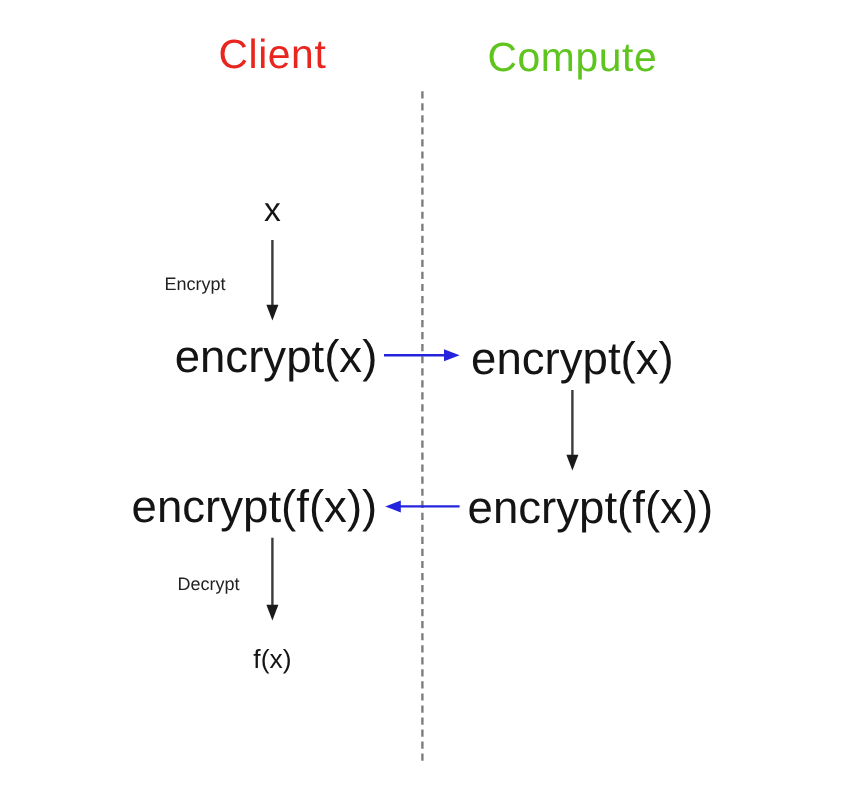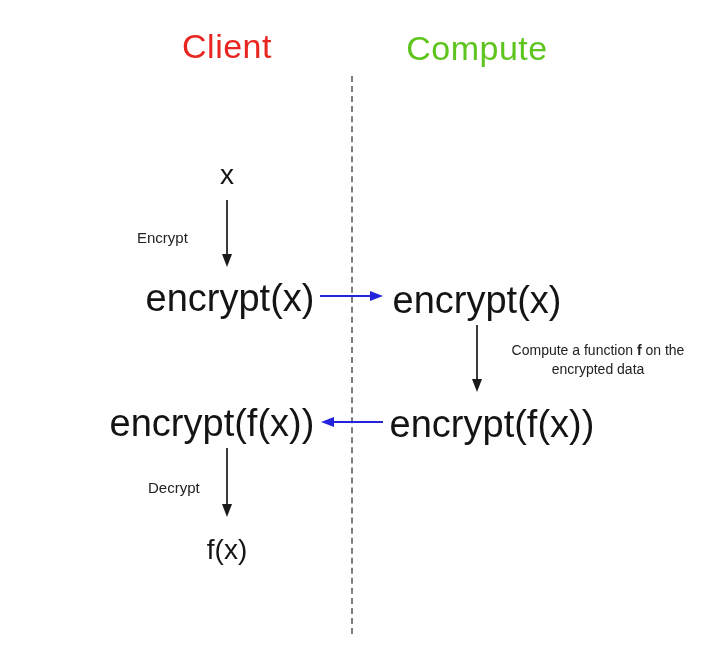--- a/index.html
+++ b/index.html
@@ -26,21 +26,21 @@
     width: 0;
     border-left: 2px dashed #7d7d7d;
   }
 
   .node { font-size: 38px; line-height: 36px; color: #141414; }
   .node-x        { left: 227px; top: 158px; font-size: 28px; line-height: 34px; }
   .node-enc-x-c  { left: 230px; top: 280px; }
   .node-enc-x-s  { left: 477px; top: 282px; }
   .node-enc-fx-c { left: 212px; top: 405px; }
   .node-enc-fx-s { left: 492px; top: 406px; }
-  .node-fx       { left: 227px; top: 531px; font-size: 28px; line-height: 38px; }
+  .node-fx       { left: 227px; top: 531px; font-size: 22px; line-height: 38px; }
 
   .small-label { position: absolute; font-size: 15px; color: #222222; white-space: nowrap; }
   .label-encrypt { left: 137px; top: 229px; }
   .label-decrypt { left: 137px; top: 479px; margin-left: 11px; }
 
   .label-compute {
     position: absolute;
     left: 503px;
     top: 341px;
     width: 190px;
@@ -88,21 +88,20 @@
     <line x1="0" y1="7" x2="51" y2="7"></line>
     <polygon points="50,2 50,12 63,7"></polygon>
   </svg>
 
   <div class="centered node node-enc-x-s">encrypt(x)</div>
 
   <svg class="arrow arrow-dark arr-down-2" width="14" height="68" viewBox="0 0 14 68">
     <line x1="7" y1="0" x2="7" y2="55"></line>
     <polygon points="2,54 12,54 7,67"></polygon>
   </svg>
-  <div class="label-compute"><span>Compute a function</span> <b>f</b> <span>on the encrypted data</span></div>
 
   <div class="centered node node-enc-fx-s">encrypt(f(x))</div>
 
   <svg class="arrow arrow-blue arr-left" width="64" height="14" viewBox="0 0 64 14">
     <line x1="13" y1="7" x2="63" y2="7"></line>
     <polygon points="14,2 14,12 1,7"></polygon>
   </svg>
 
   <div class="centered node node-enc-fx-c">encrypt(f(x))</div>
 

